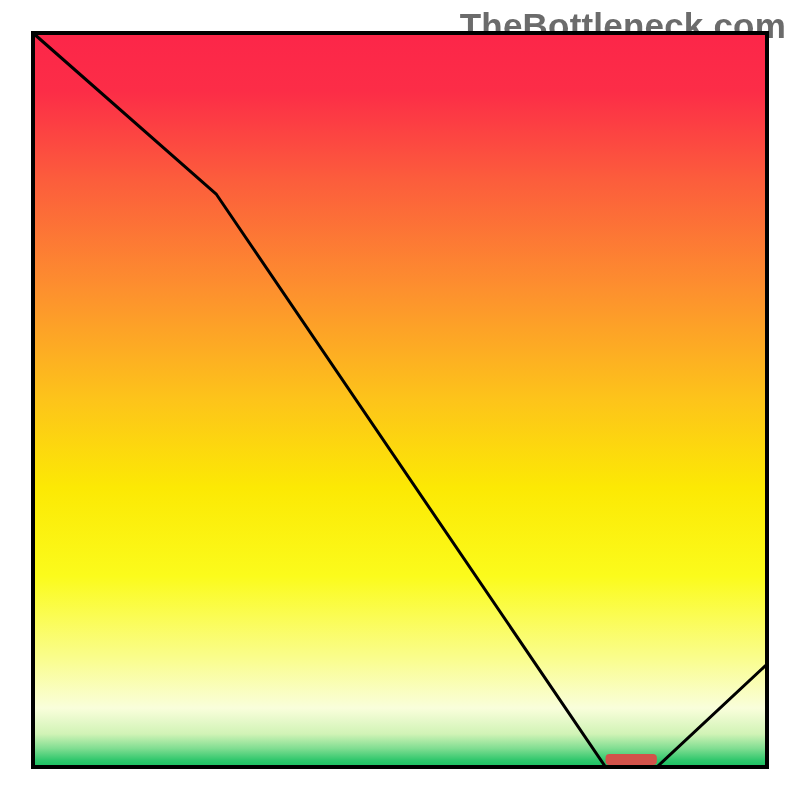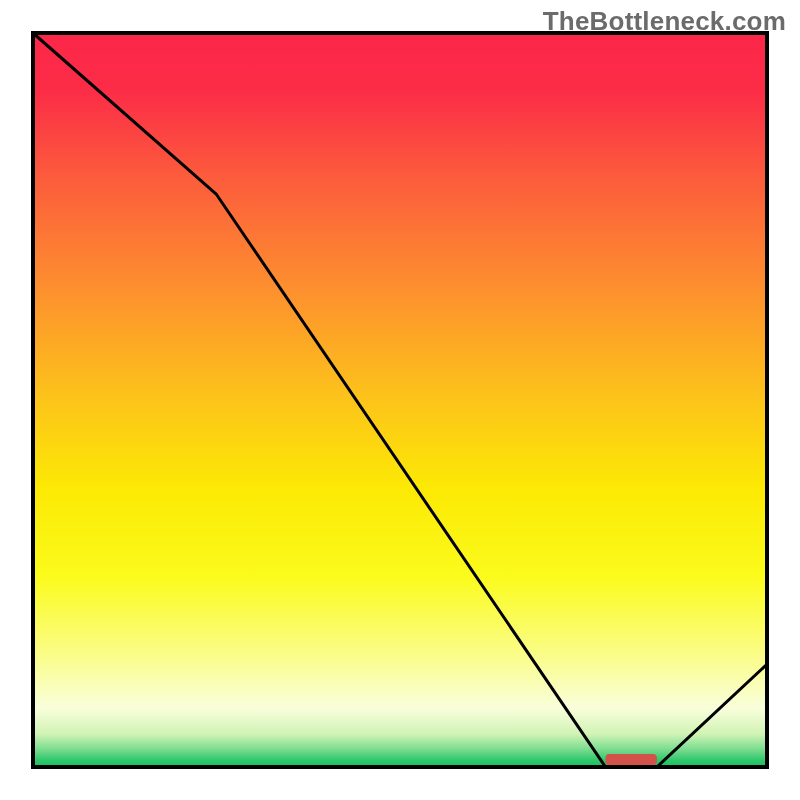--- a/index.html
+++ b/index.html
@@ -13,21 +13,21 @@
   }
   .wrap {
     position: relative;
     width: 800px;
     height: 800px;
   }
   .watermark {
     position: absolute;
     top: 6px;
     right: 14px;
-    font-size: 26px;
+    font-size: 35px;
     font-weight: 600;
     color: #6b6b6b;
     letter-spacing: 0.2px;
     user-select: none;
   }
   svg.chart {
     position: absolute;
     left: 0;
     top: 0;
     width: 800px;

